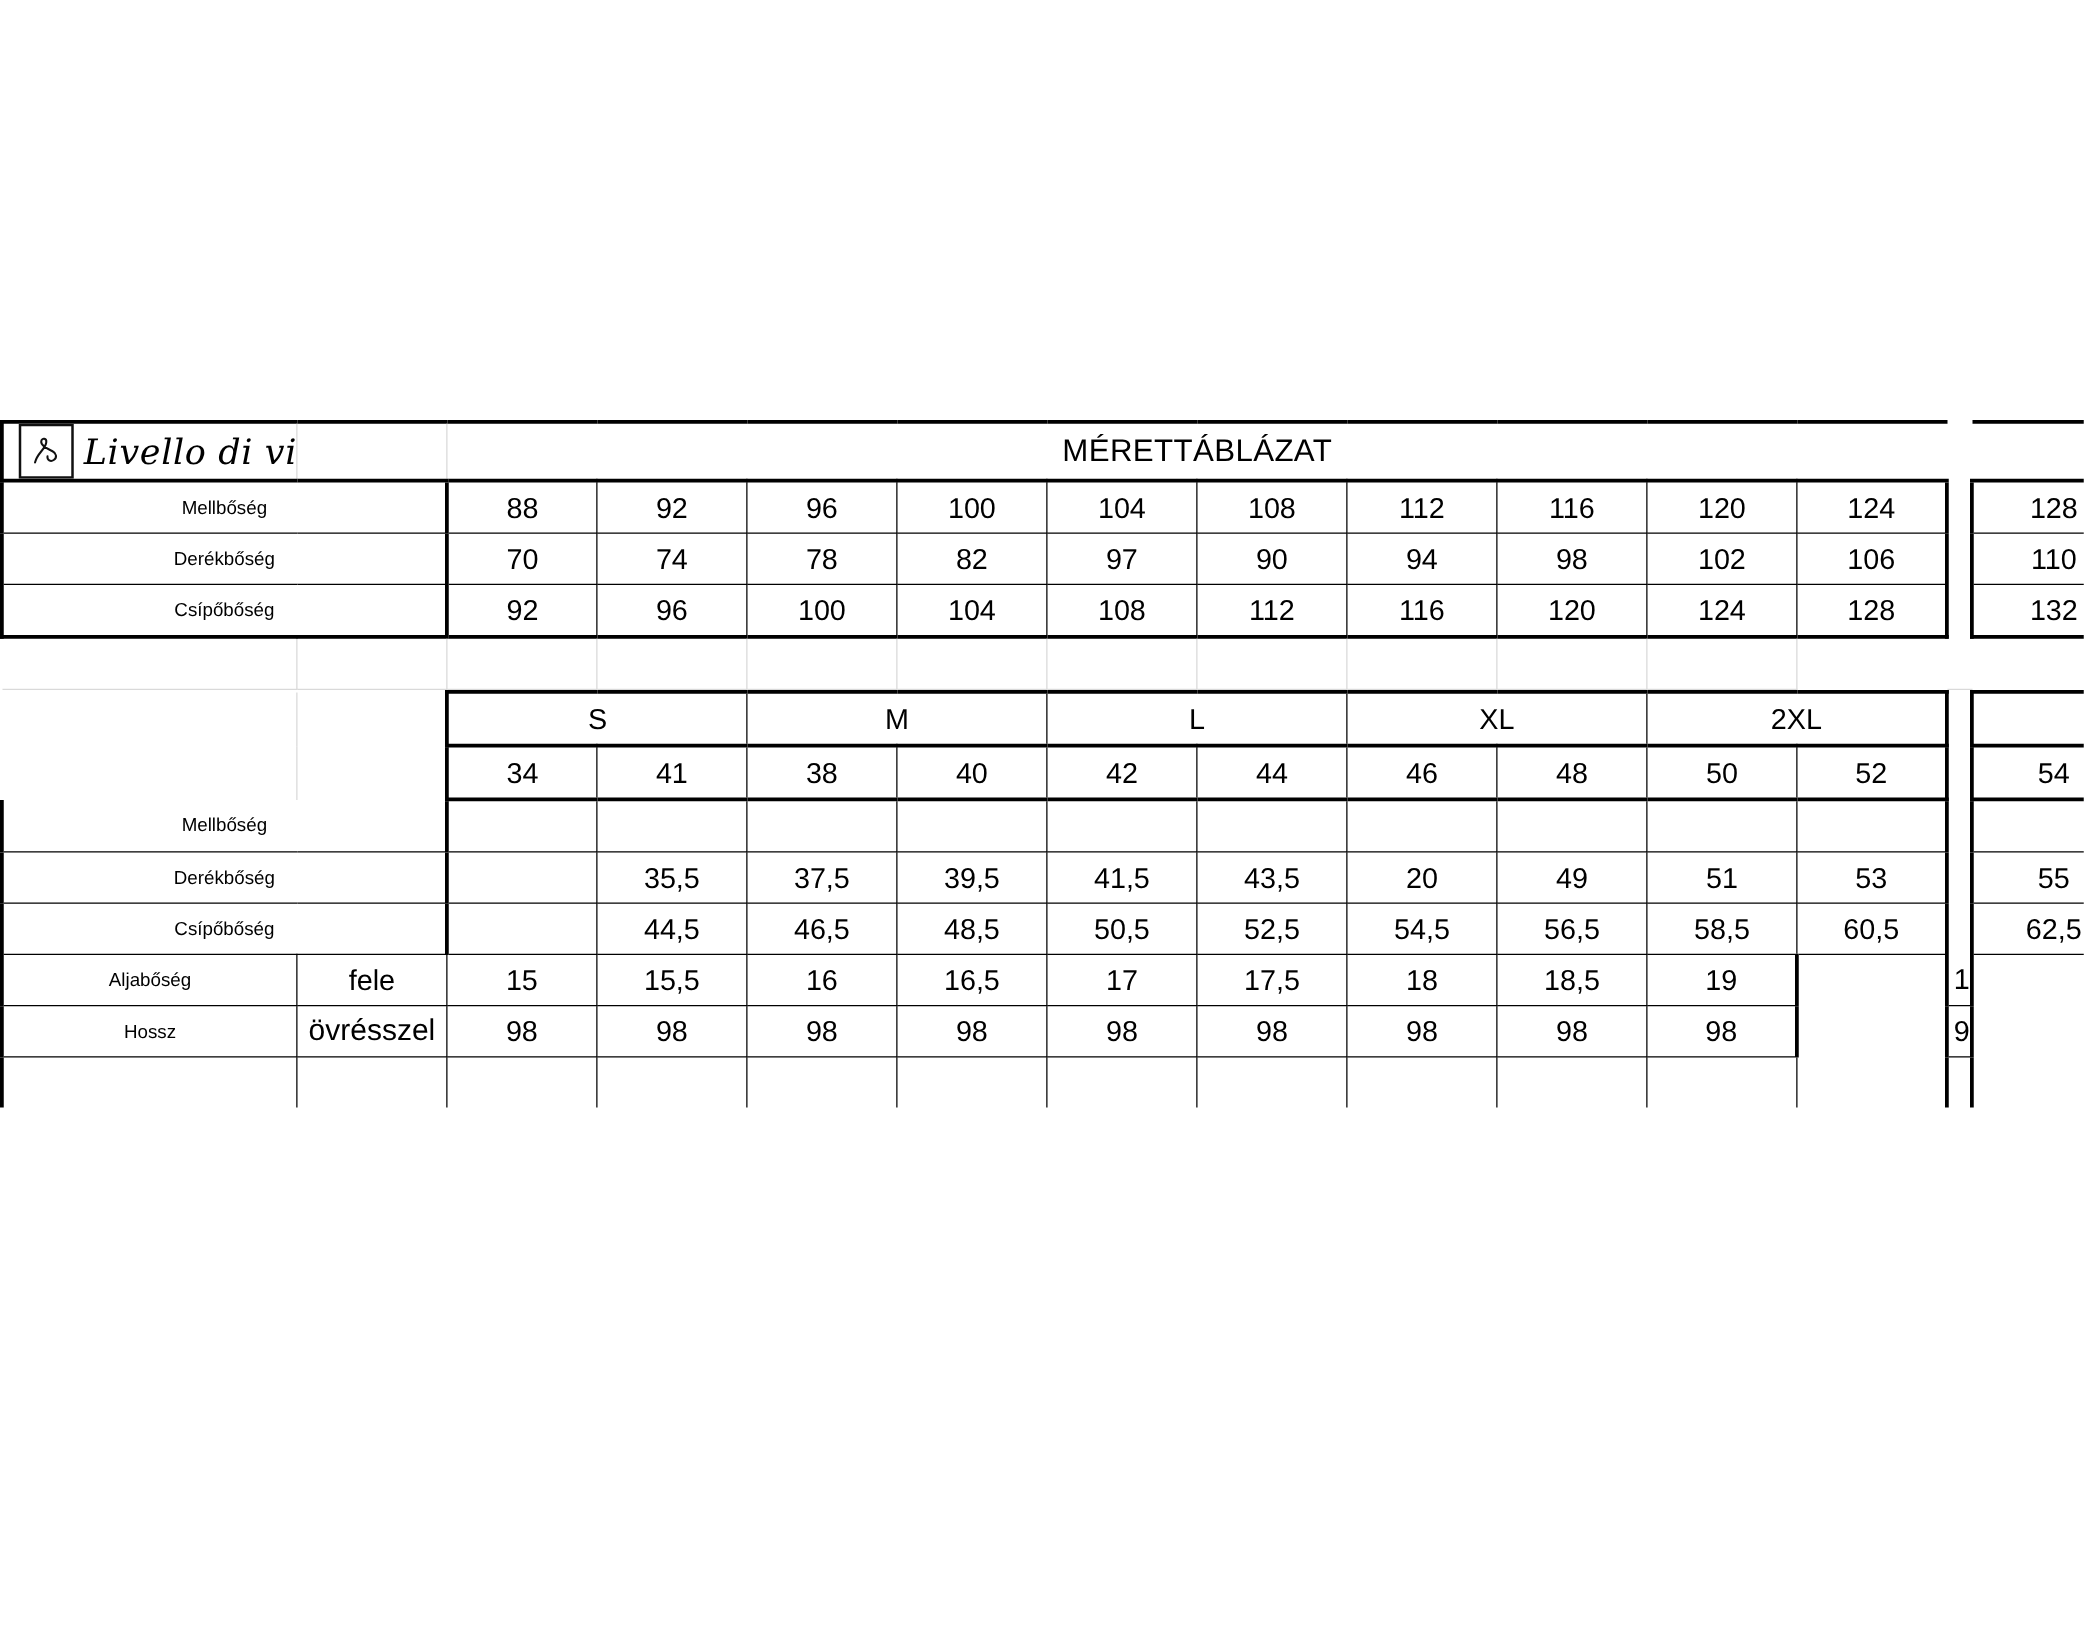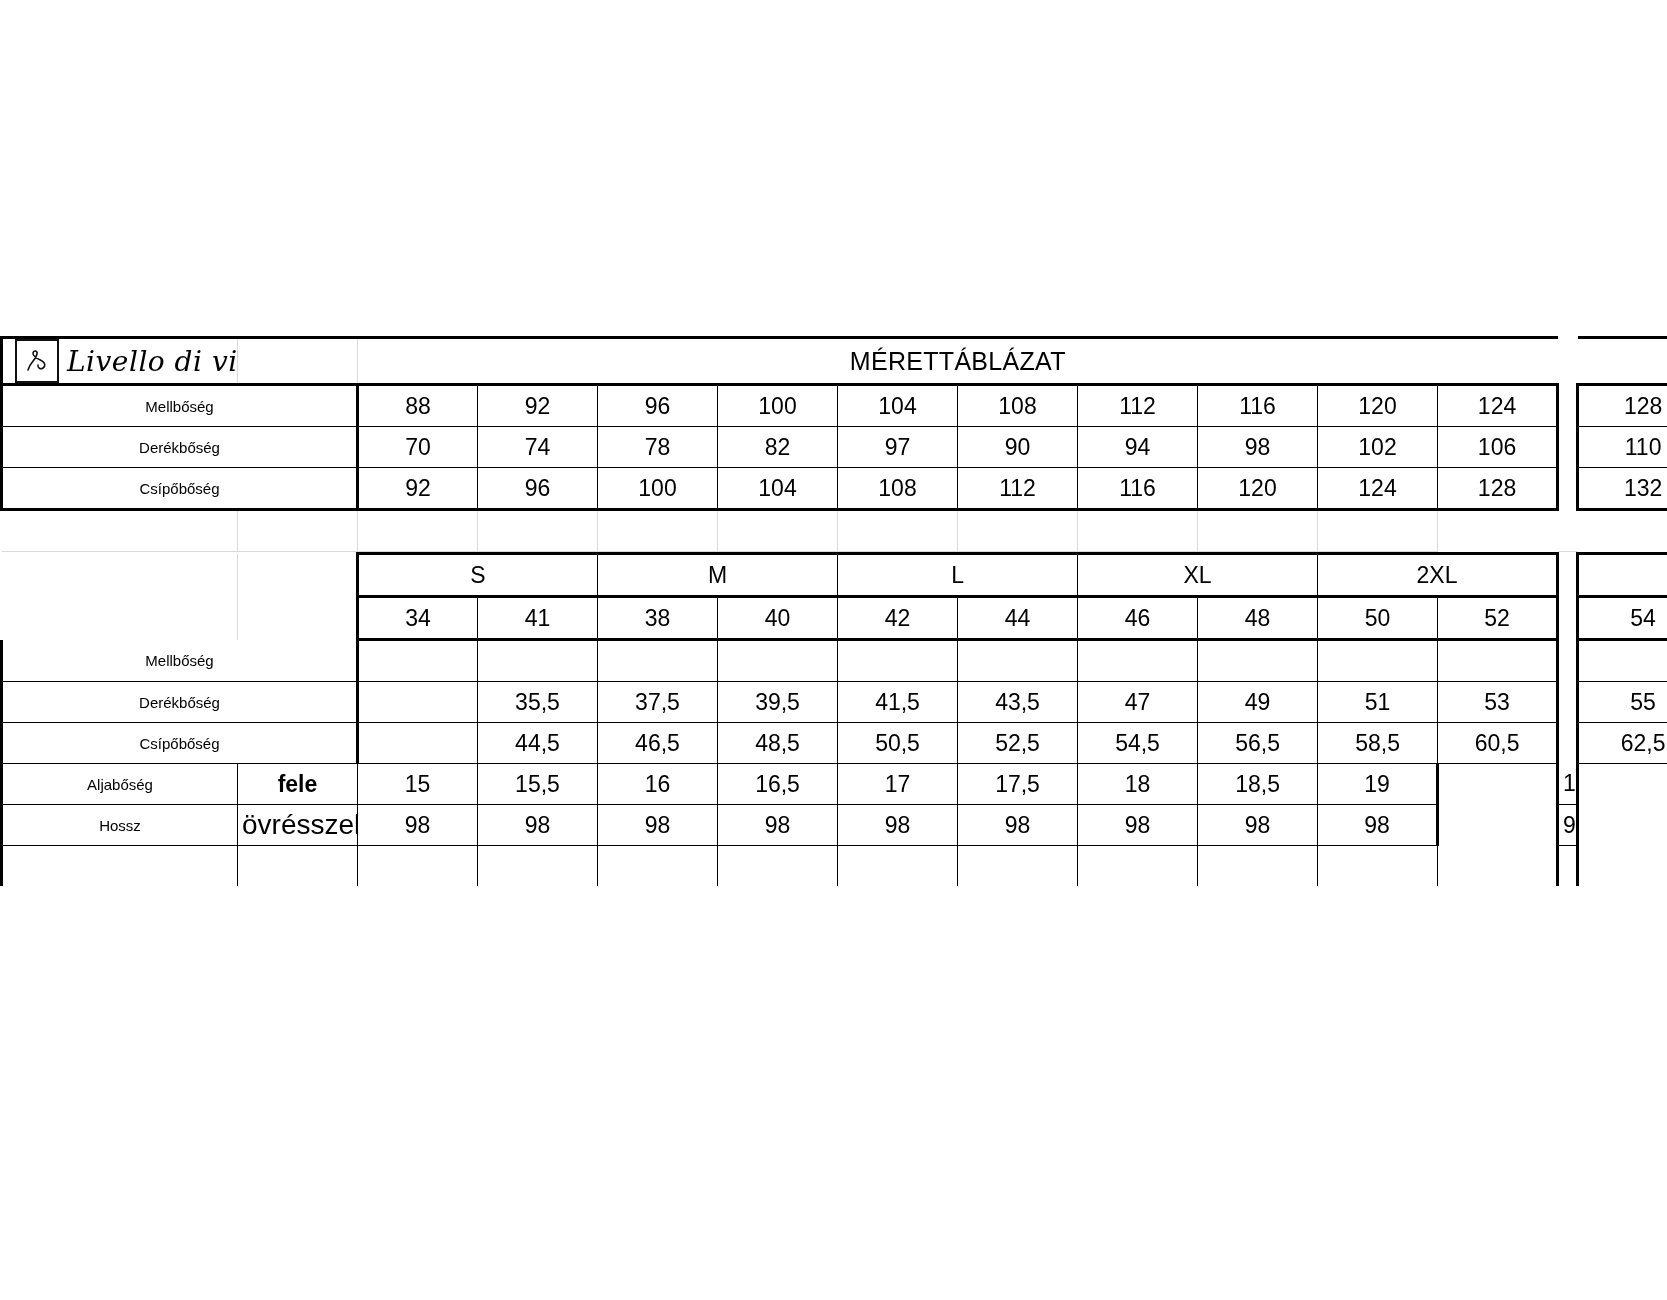--- a/index.html
+++ b/index.html
@@ -88,21 +88,21 @@
     flex: 0 0 auto;
   }
   .logo-text {
     font-family: "DejaVu Serif", serif;
     font-size: 28px;
     font-style: italic;
     letter-spacing: .5px;
     white-space: nowrap;
   }
 
-  .bold { font-weight: bold; }
+  .bold { font-weight: normal; }
 
   
   .gapcol { background: #ffffff; }
 
   
   .cutrow td {
     height: 14px;
     font-size: 23px;
     line-height: 12px;
     overflow: hidden;
@@ -283,21 +283,21 @@
     </tr>
 
     <tr>
       <td class="lbl bl thin-b thin-r" colspan="2">Derékbőség</td>
       <td class="thin-b thin-r bl"></td>
       <td class="thin-b thin-r">35,5</td>
       <td class="thin-b thin-r">37,5</td>
       <td class="thin-b thin-r">39,5</td>
       <td class="thin-b thin-r">41,5</td>
       <td class="thin-b thin-r">43,5</td>
-      <td class="thin-b thin-r">47</td>
+      <td class="thin-b thin-r">20</td>
       <td class="thin-b thin-r">49</td>
       <td class="thin-b thin-r">51</td>
       <td class="thin-b br">53</td>
       <td class="gapcol"></td>
       <td class="thin-b bl br">55</td>
     </tr>
 
     <tr>
       <td class="lbl bl thin-b thin-r" colspan="2">Csípőbőség</td>
       <td class="thin-b thin-r bl"></td>
@@ -325,21 +325,21 @@
       <td class="thin-b thin-r">17,5</td>
       <td class="thin-b thin-r">18</td>
       <td class="thin-b thin-r">18,5</td>
       <td class="thin-b br">19</td>
       <td class="gapcol"></td>
       <td class="thin-b bl br">19,5</td>
     </tr>
 
     <tr>
       <td class="lbl bl thin-b thin-r">Hossz</td>
-      <td class="thin-b thin-r" style="font-size:28px;">övrésszel</td>
+      <td class="thin-b thin-r" style="font-size:24px;">övrésszel</td>
       <td class="thin-b thin-r">98</td>
       <td class="thin-b thin-r">98</td>
       <td class="thin-b thin-r">98</td>
       <td class="thin-b thin-r">98</td>
       <td class="thin-b thin-r">98</td>
       <td class="thin-b thin-r">98</td>
       <td class="thin-b thin-r">98</td>
       <td class="thin-b thin-r">98</td>
       <td class="thin-b br">98</td>
       <td class="gapcol"></td>

